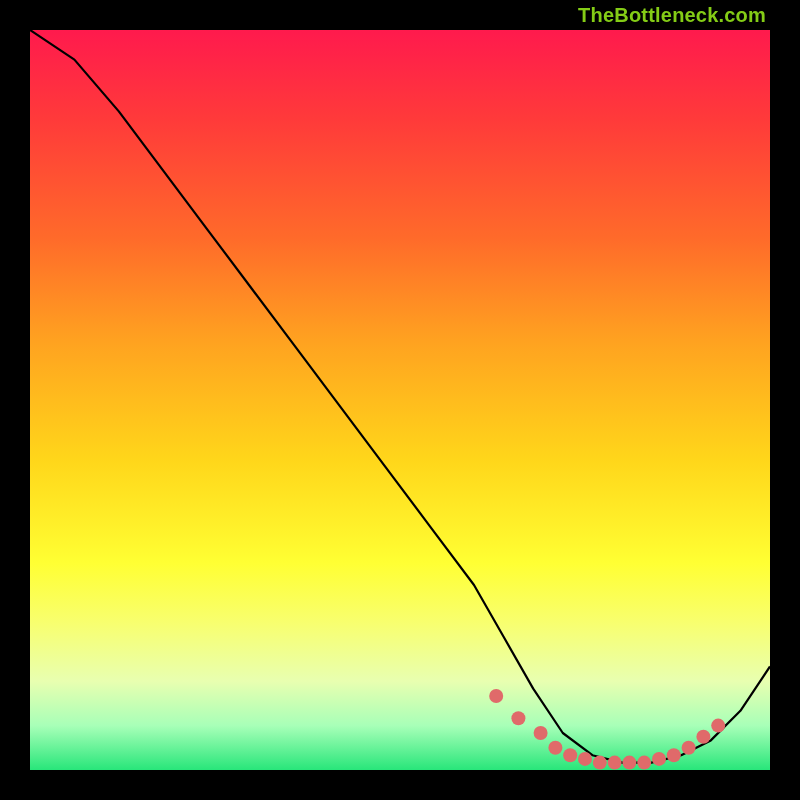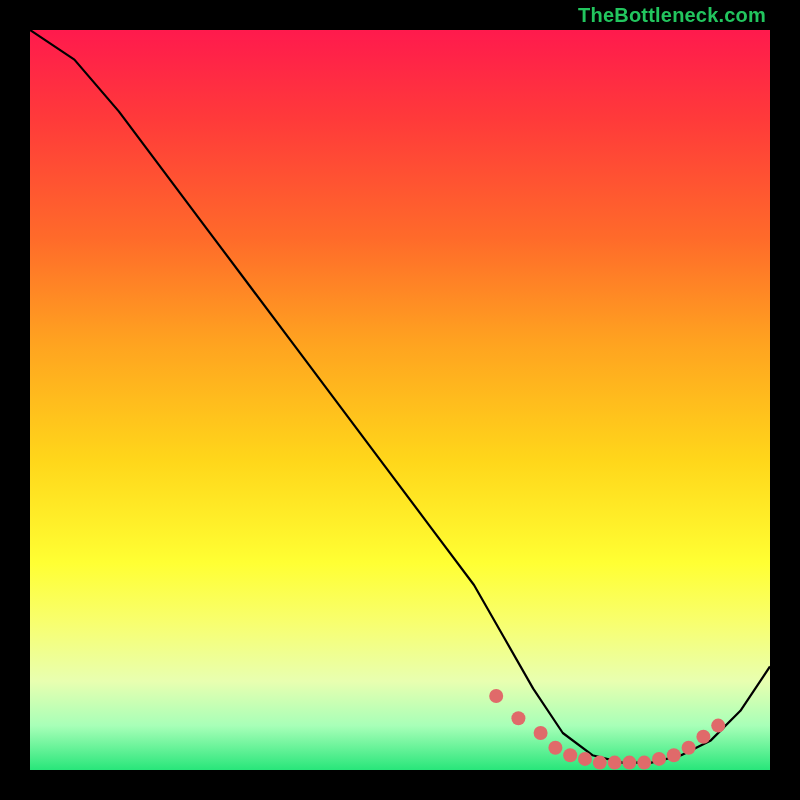--- a/index.html
+++ b/index.html
@@ -34,21 +34,21 @@
       #f8ff6e 80%,
       #e8ffb0 88%,
       #a8ffb8 94%,
       #28e67a 100%
     );
   }
   .watermark {
     position: absolute;
     top: 4px;
     right: 34px;
-    color: #22c55e;
+    color: #84cc16;
     font-size: 20px;
     font-weight: 600;
     letter-spacing: 0.2px;
   }
   svg.overlay {
     position: absolute;
     left: 0;
     top: 0;
     width: 740px;
     height: 740px;

